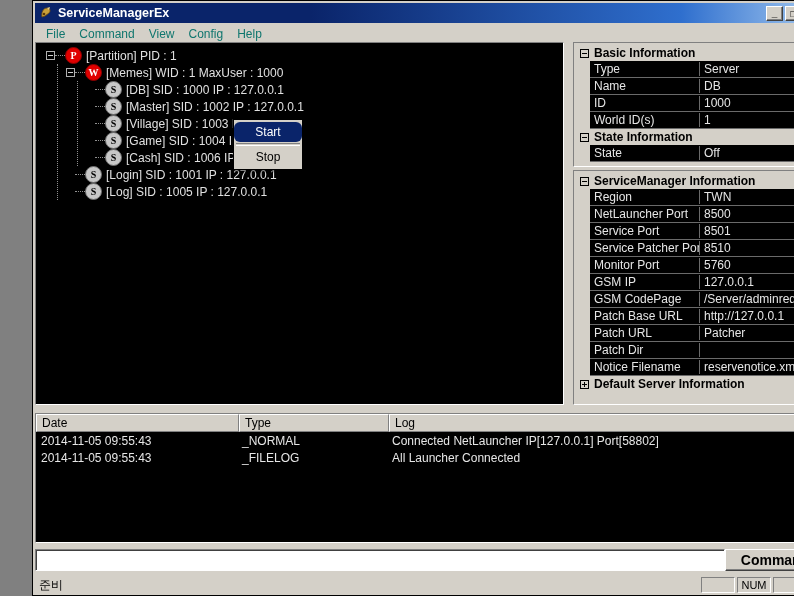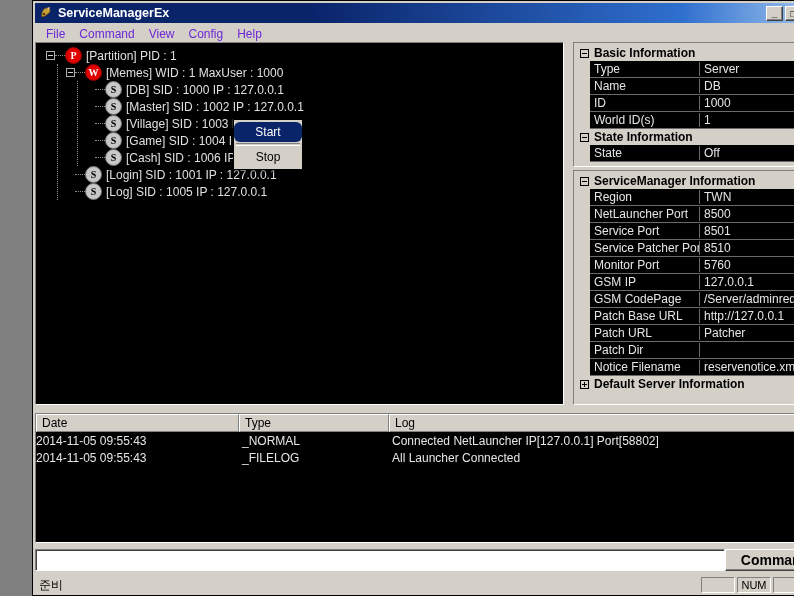--- a/index.html
+++ b/index.html
@@ -81,21 +81,21 @@
     left: 2px; top: 23px; right: 2px;
     height: 19px;
     background: #d4d0c8;
     display: flex;
     align-items: center;
     padding-left: 4px;
     box-sizing: border-box;
   }
   .menu-item {
     padding: 2px 7px;
-    color: #6d28d9;
+    color: #0f766e;
     font-size: 12px;
     cursor: default;
     white-space: nowrap;
   }
 
   
   .client {
     position: absolute;
     left: 2px; top: 41px;
     width: 790px;
@@ -378,21 +378,21 @@
   .lh-date { width: 203px; flex: 0 0 203px; }
   .lh-type { width: 150px; flex: 0 0 150px; }
   .lh-log  { flex: 1 1 auto; }
   .log-row {
     display: flex;
     height: 17px;
     align-items: center;
     color: #e6e6e6;
     font-size: 12px;
   }
-  .lr-date { width: 203px; flex: 0 0 203px; box-sizing: border-box; white-space: nowrap; }
+  .lr-date { width: 203px; flex: 0 0 203px; padding-left: 5px; box-sizing: border-box; white-space: nowrap; }
   .lr-type { width: 150px; flex: 0 0 150px; padding-left: 3px; box-sizing: border-box; white-space: nowrap; }
   .lr-log  { flex: 1 1 auto; padding-left: 3px; box-sizing: border-box; white-space: nowrap; }
 
   
   .cmdbar {
     position: absolute;
     left: 0px; top: 507px;
     width: 790px; height: 22px;
     display: flex;
     align-items: stretch;

